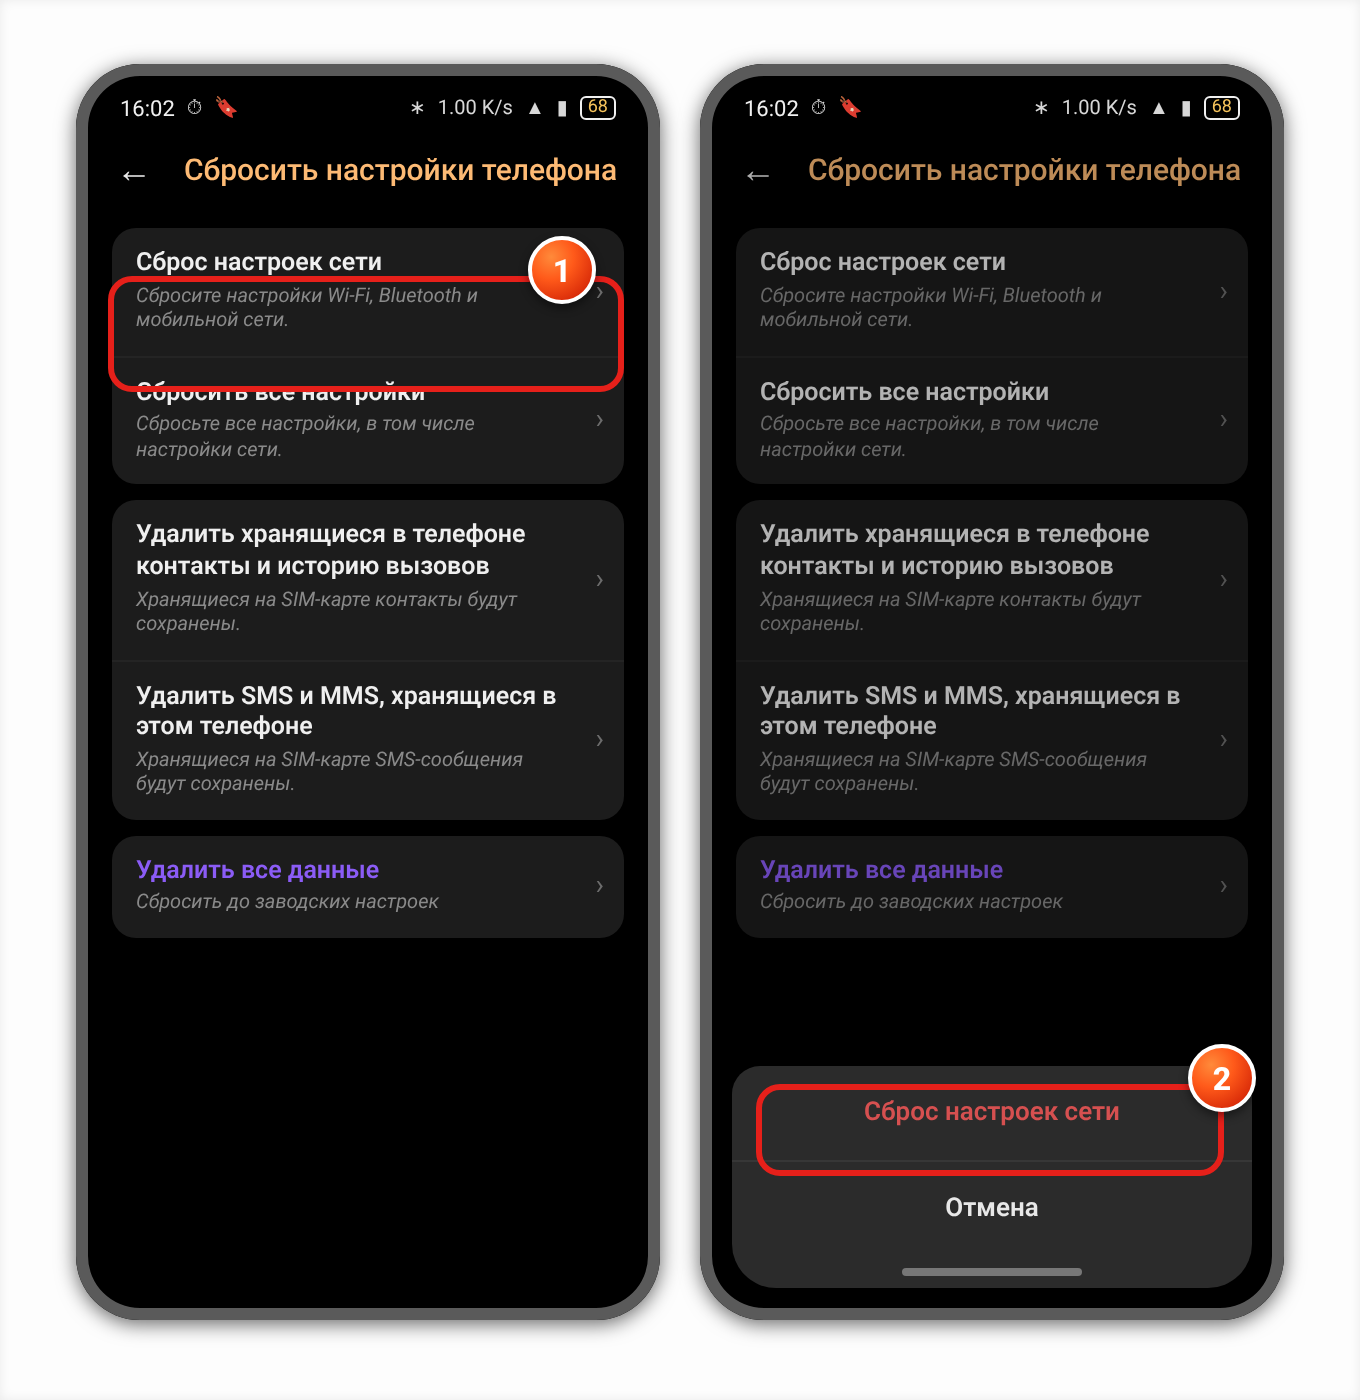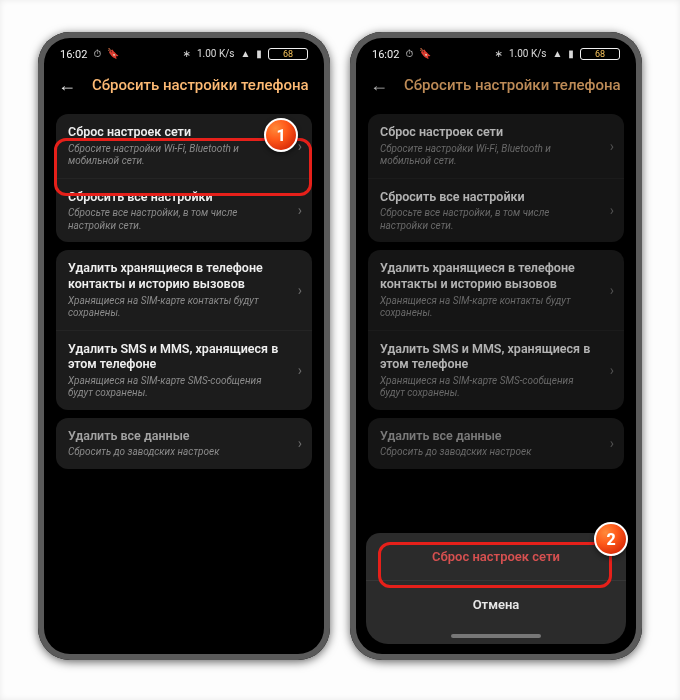--- a/index.html
+++ b/index.html
@@ -35,26 +35,26 @@
   }
   
   .statusbar {
     height: 28px;
     display: flex; align-items: center;
     justify-content: space-between;
     padding: 0 14px;
     font-size: 11px;
     color: #f0f0f0;
   }
-  .sb-left, .sb-right { display: flex; gap: 6px; align-items: flex-start; }
+  .sb-left, .sb-right { display: flex; gap: 6px; align-items: center; }
   .sb-icon { font-size: 10px; opacity: 0.9; }
   .battery {
     display: inline-flex; align-items: center; gap: 2px;
     border: 1px solid #f0f0f0; border-radius: 3px;
-    padding: 0 14px; font-size: 9px; color: #f6c35b;
+    padding: 0 3px; font-size: 9px; color: #f6c35b;
   }
   
   .page-head {
     display: flex; align-items: center;
     gap: 14px;
     padding: 6px 10px 10px 10px;
   }
   .back-arrow {
     width: 22px; height: 22px;
     display: flex; align-items: center; justify-content: center;
@@ -72,21 +72,21 @@
   }
   .row {
     position: relative;
     padding: 10px 32px 10px 12px;
   }
   .row + .row { border-top: 1px solid rgba(255,255,255,0.04); }
   .row-title {
     font-size: 12.5px; font-weight: 600; color: #efefef;
     line-height: 1.25;
   }
-  .row-title.danger { color: #a3a3a3; }
+  .row-title.danger { color: #8b5cf6; }
   .row-sub {
     margin-top: 3px;
     font-size: 10px; color: #8a8a8a;
     line-height: 1.25;
     font-style: italic;
   }
   .chev {
     position: absolute;
     right: 10px; top: 50%; transform: translateY(-50%);
     color: #6c6c6c; font-size: 14px;

